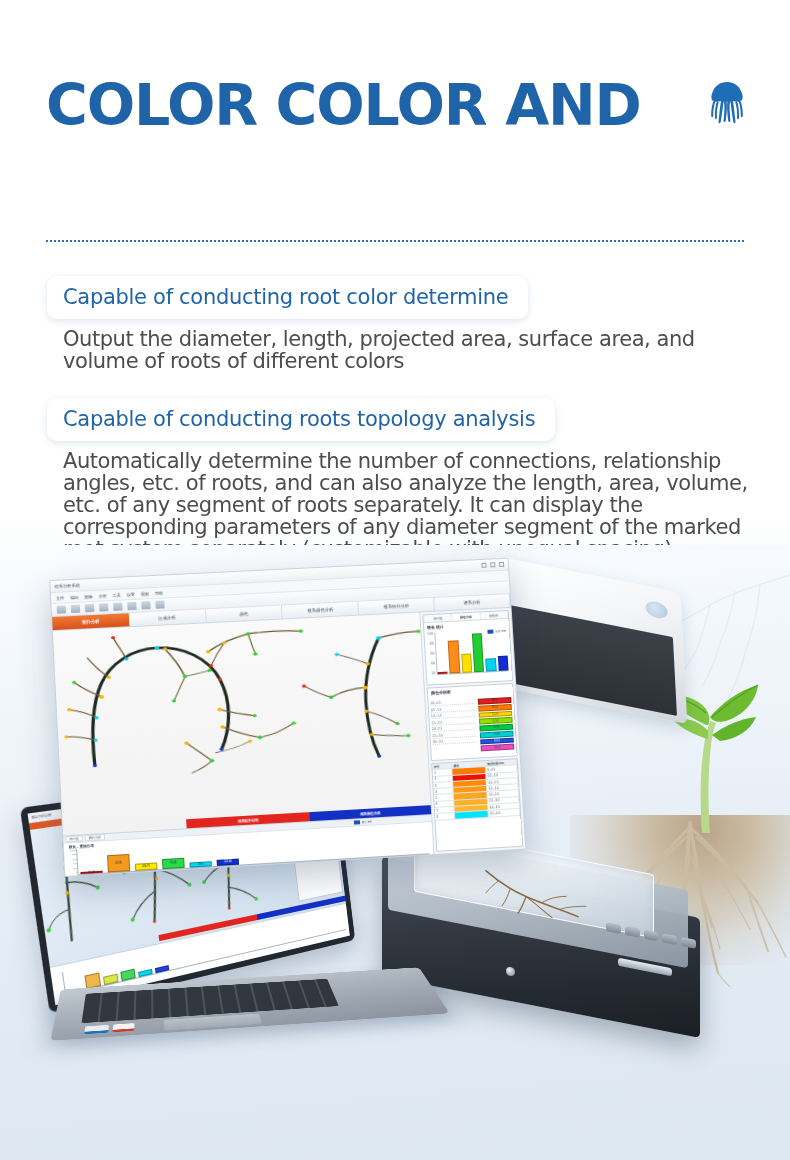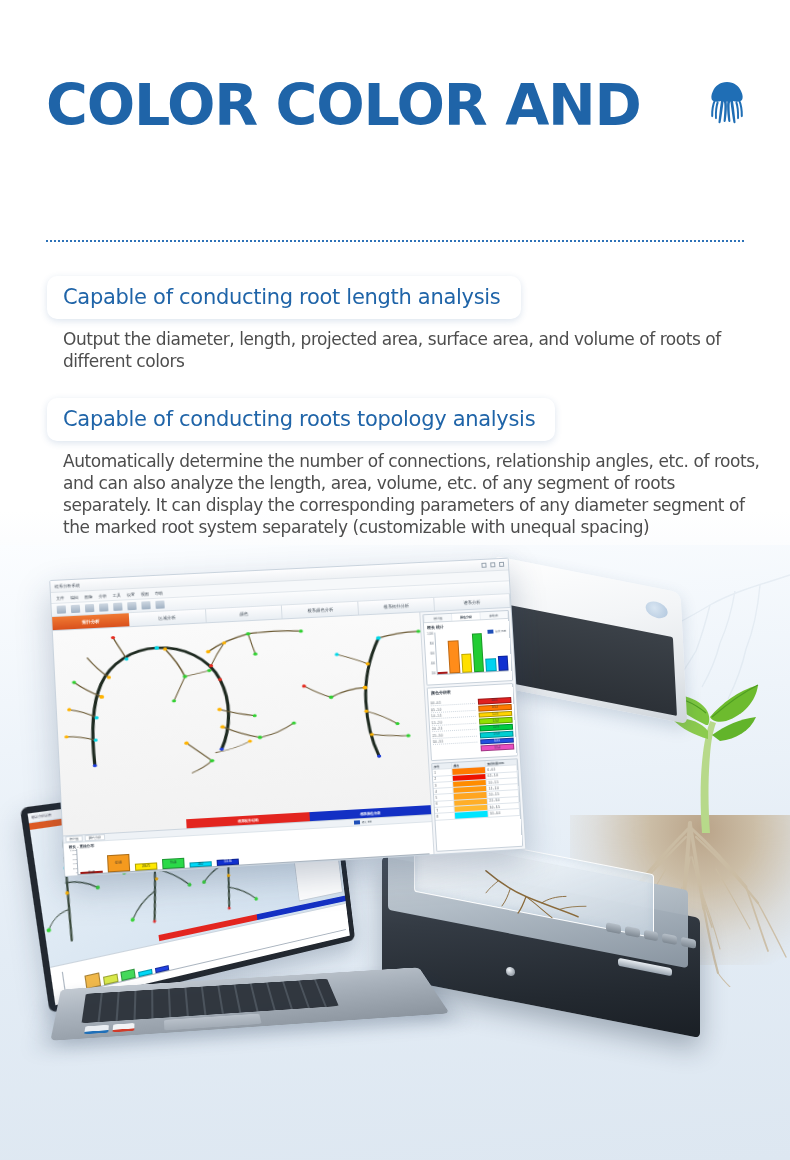--- a/index.html
+++ b/index.html
@@ -62,21 +62,21 @@
     font-size: 21px;
     font-weight: 400;
     color: #1f64a8;
     white-space: nowrap;
     letter-spacing: -0.3px;
   }
   .feature-body {
     margin: 9px 0 0 63px;
     width: 700px;
     font-family: "DejaVu Sans", sans-serif;
-    font-size: 17px;
+    font-size: 21px;
     line-height: 22px;
     color: #4d4d4d;
     letter-spacing: -0.45px;
   }
   .feature.second { margin-top: 26px; }
 
   
   .composition {
     position: absolute; left: 0; top: 545px; width: 790px; height: 615px;
     overflow: hidden;
@@ -308,21 +308,21 @@
       </svg>
     </div>
 
     <div class="divider"></div>
   </div>
 
   <div class="features">
 
     <div class="feature first">
       <div class="pill">
-        <span class="pill-text">Capable of conducting root length analysis</span>
+        <span class="pill-text">Capable of conducting root color determine</span>
       </div>
       <div class="feature-body">Output the diameter, length, projected area, surface area, and volume of roots of different colors</div>
     </div>
 
     <div class="feature second">
       <div class="pill">
         <span class="pill-text">Capable of conducting roots topology analysis</span>
       </div>
       <div class="feature-body">Automatically determine the number of connections, relationship angles, etc. of roots, and can also analyze the length, area, volume, etc. of any segment of roots separately. It can display the corresponding parameters of any diameter segment of the marked root system separately (customizable with unequal spacing)</div>
     </div>

